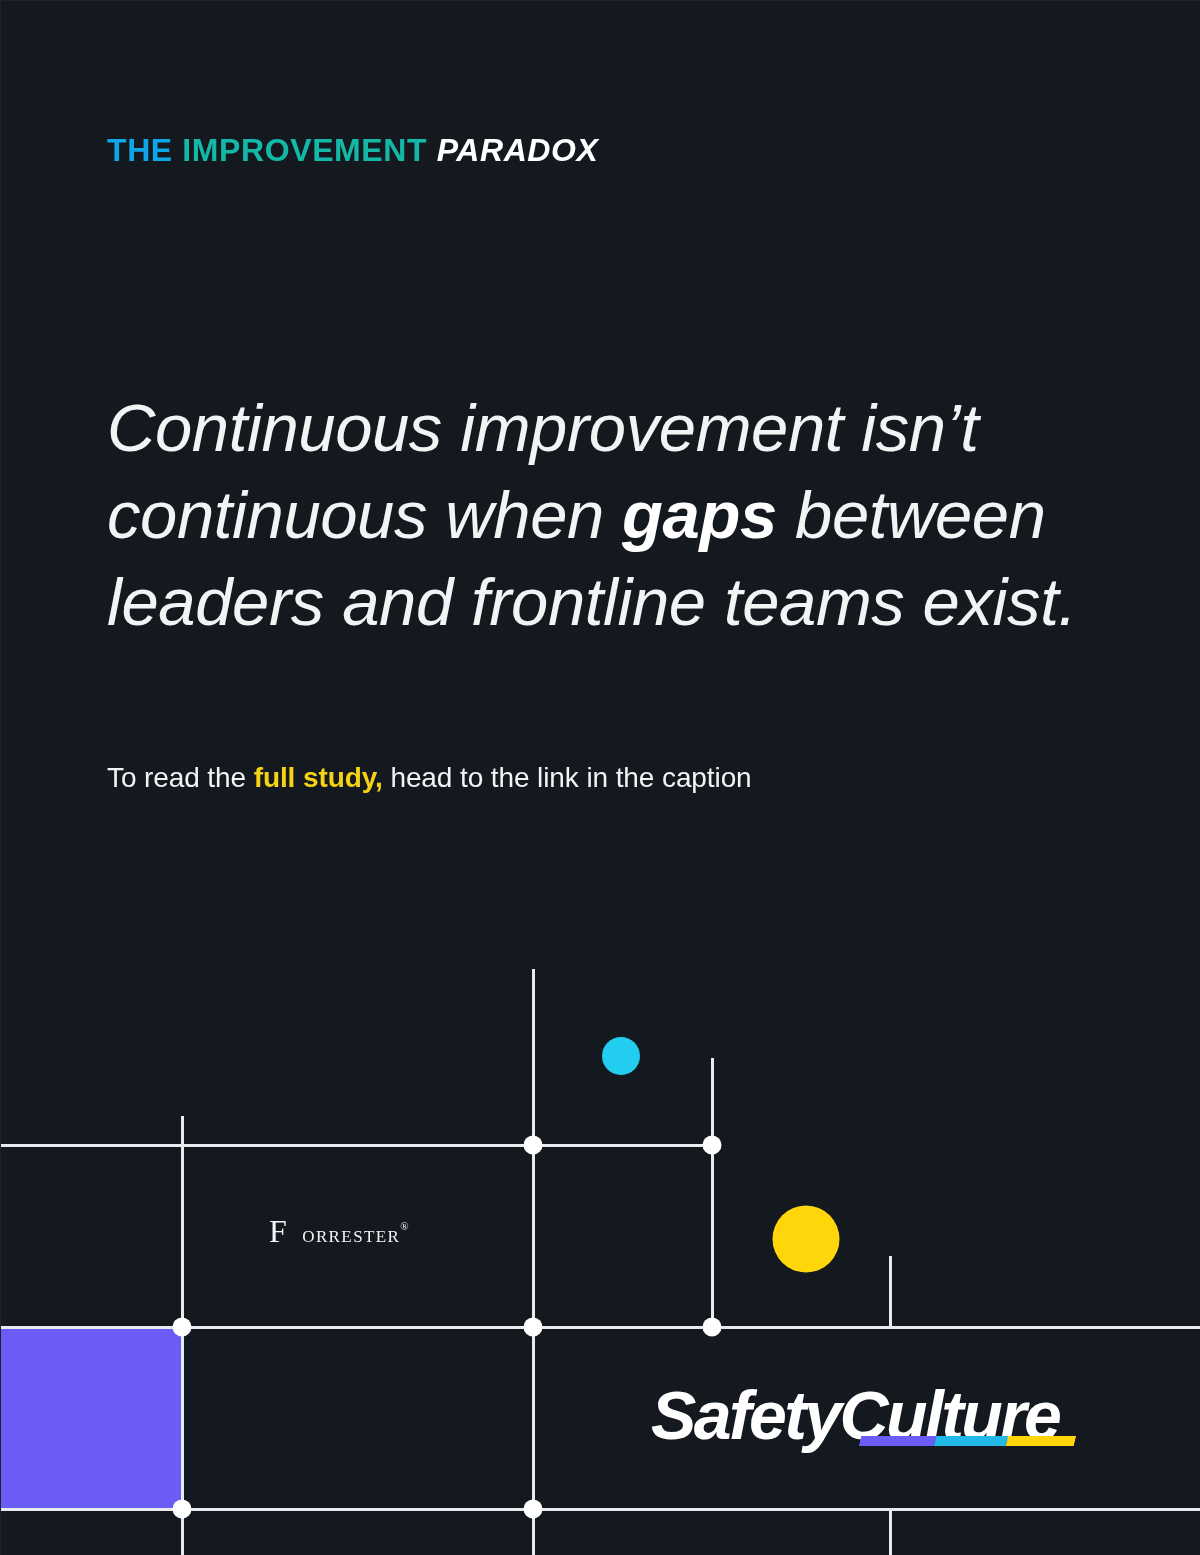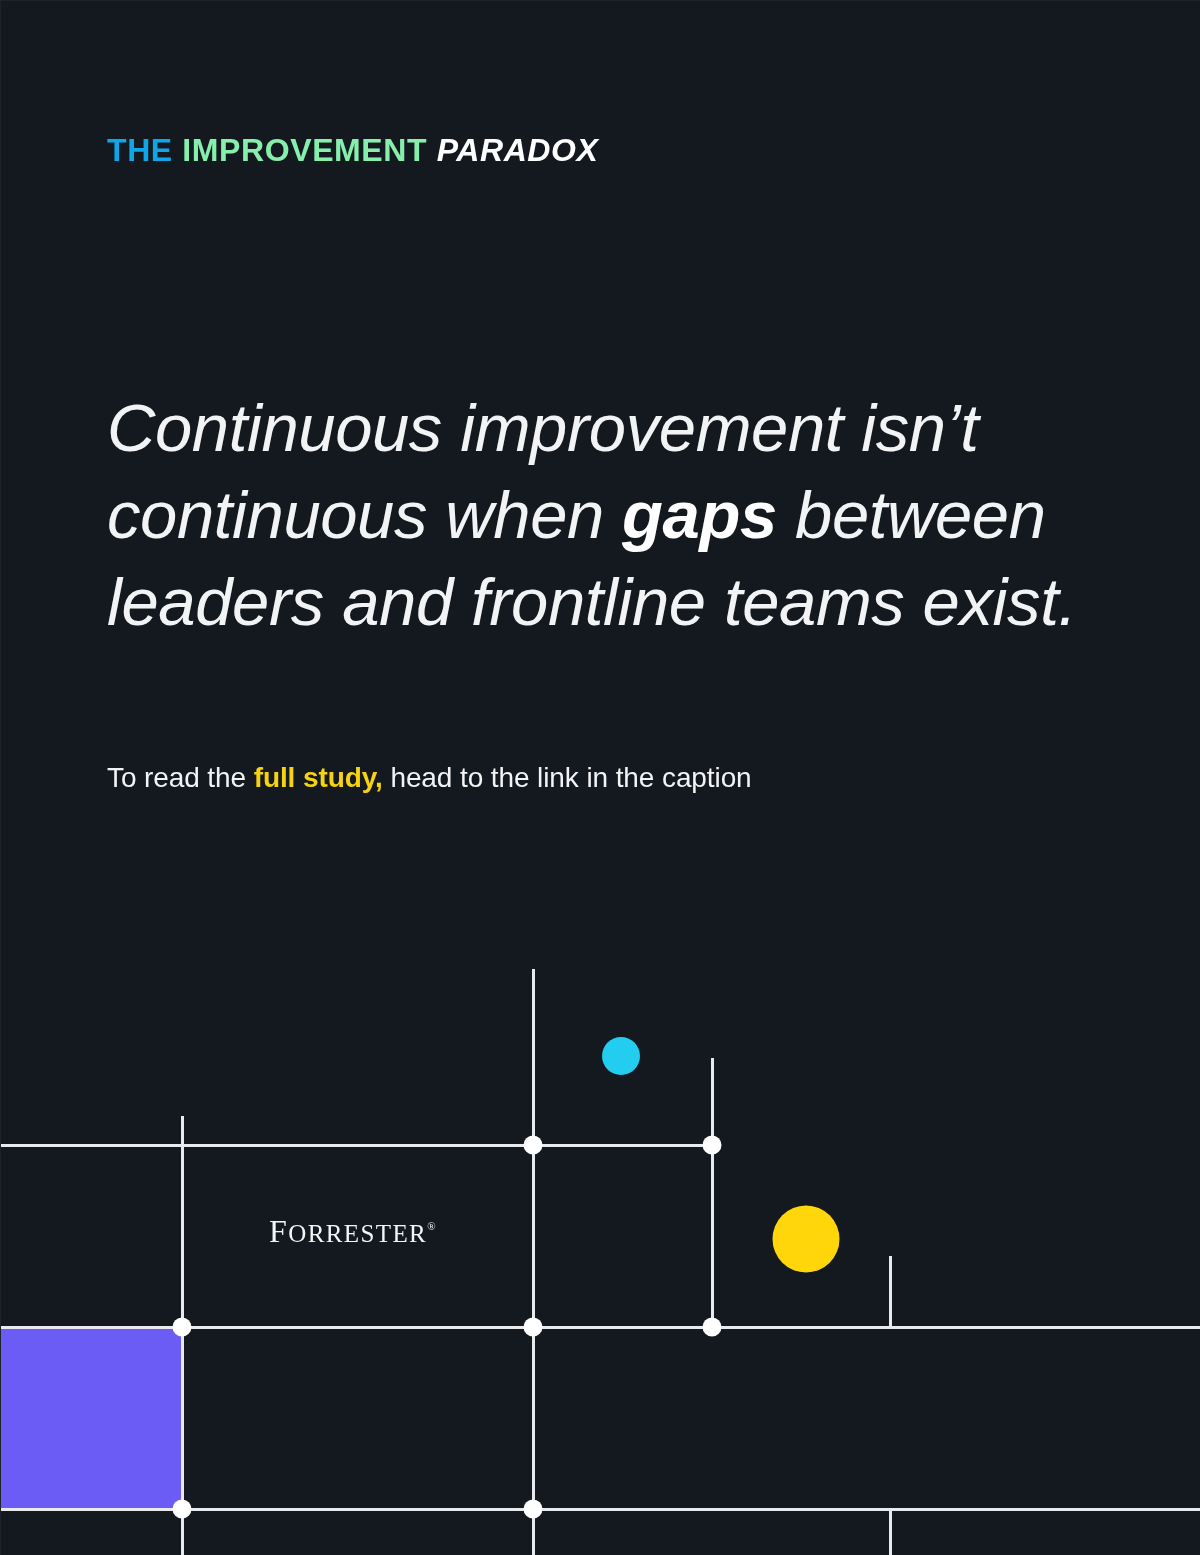--- a/index.html
+++ b/index.html
@@ -33,21 +33,21 @@
     letter-spacing: 0.6px;
     line-height: 1;
     white-space: nowrap;
   }
   .eyebrow .ey-the {
     color: #0ea5e9;
     font-style: normal;
     font-weight: 700;
   }
   .eyebrow .ey-improvement {
-    color: #86efac;
+    color: #14b8a6;
     font-style: normal;
     font-weight: 700;
   }
   .eyebrow .ey-paradox {
     color: #ffffff;
     font-style: italic;
     font-weight: 700;
   }
 
   
@@ -124,21 +124,21 @@
     top: 1214px;
     color: #f4f5f7;
     font-family: "Liberation Serif", serif;
     font-size: 32px;
     font-weight: 400;
     letter-spacing: 1.4px;
     line-height: 1;
     white-space: nowrap;
   }
   .forrester .f-cap { font-size: 32px; }
-  .forrester .f-small { font-size: 25px; }
+  .forrester .f-small { font-size: 17px; margin-left: 14px; }
   .forrester .f-reg {
     font-size: 11px;
     vertical-align: super;
     letter-spacing: 0;
   }
 
   
   .sc-logo {
     position: absolute;
     left: 650px;
@@ -205,14 +205,22 @@
     <div class="node" style="left:711px; top:1326px;"></div>
     <div class="node" style="left:181px; top:1508px;"></div>
     <div class="node" style="left:532px; top:1508px;"></div>
 
     <div class="blob" style="left:620px; top:1055px; width:38px; height:38px; background:#22cdf0;"></div>
     <div class="blob" style="left:805px; top:1238px; width:67px; height:67px; background:#ffd60a;"></div>
   </div>
 
   <div class="forrester"><span class="f-cap">F</span><span class="f-small">ORRESTER</span><span class="f-reg">®</span></div>
 
+  <div class="sc-logo">
+    <div class="sc-word">SafetyCulture</div>
+    <div class="sc-bar">
+      <div class="sc-seg sc-seg-1" style="background:#6b5cf6;"></div>
+      <div class="sc-seg sc-seg-2" style="background:#22b8e8;"></div>
+      <div class="sc-seg sc-seg-3" style="background:#ffd60a;"></div>
+    </div>
+  </div>
 
 </div>
 
 </body></html>

